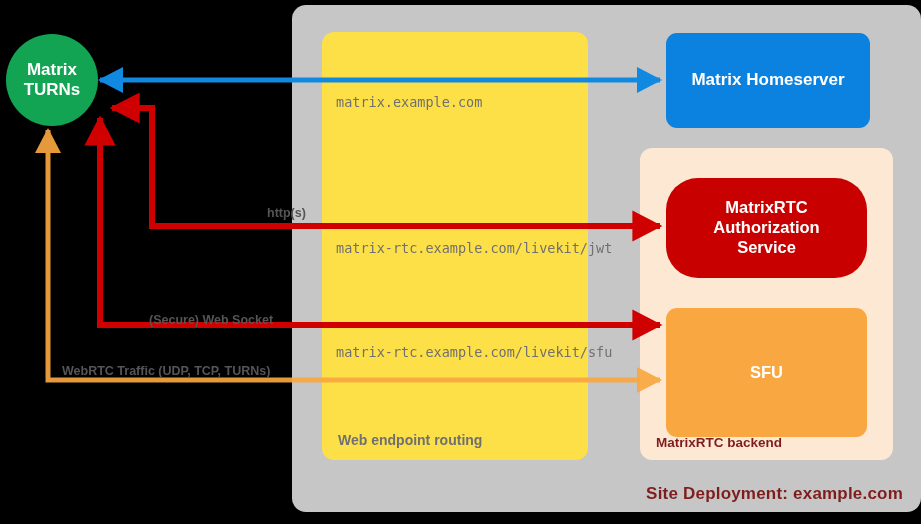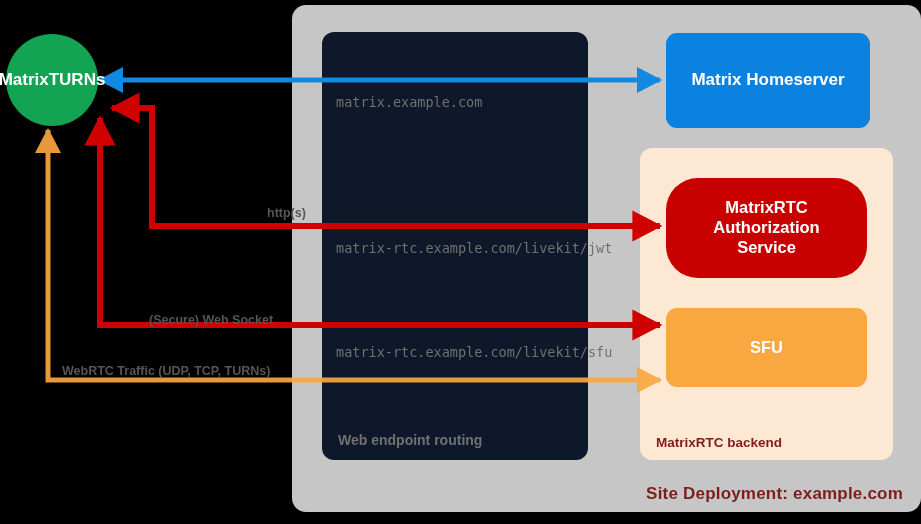--- a/index.html
+++ b/index.html
@@ -36,21 +36,21 @@
     letter-spacing: 0.2px;
     white-space: nowrap;
   }
 
   .routing-box {
     position: absolute;
     left: 322px;
     top: 32px;
     width: 266px;
     height: 428px;
-    background: #0f172a;
+    background: #fde047;
     border-radius: 12px;
   }
   .routing-label {
     position: absolute;
     left: 16px;
     bottom: 12px;
     color: #707070;
     font-size: 14px;
     font-weight: bold;
     white-space: nowrap;
@@ -86,20 +86,21 @@
   
   .node-circle {
     position: absolute;
     left: 6px;
     top: 34px;
     width: 92px;
     height: 92px;
     border-radius: 50%;
     background: #12a452;
     display: flex;
+    flex-direction: column;
     align-items: center;
     justify-content: center;
     color: #ffffff;
     font-size: 17px;
     font-weight: bold;
     line-height: 1.15;
     text-align: center;
   }
 
   .node-box {
@@ -127,21 +128,21 @@
     width: 201px;
     height: 100px;
     background: #c90000;
     font-size: 16.5px;
     border-radius: 32px;
   }
   .node-sfu {
     left: 666px;
     top: 308px;
     width: 201px;
-    height: 79px;
+    height: 129px;
     background: #f9a740;
     font-size: 16.5px;
   }
 
   
   #wires {
     position: absolute;
     left: 0;
     top: 0;
     width: 921px;

